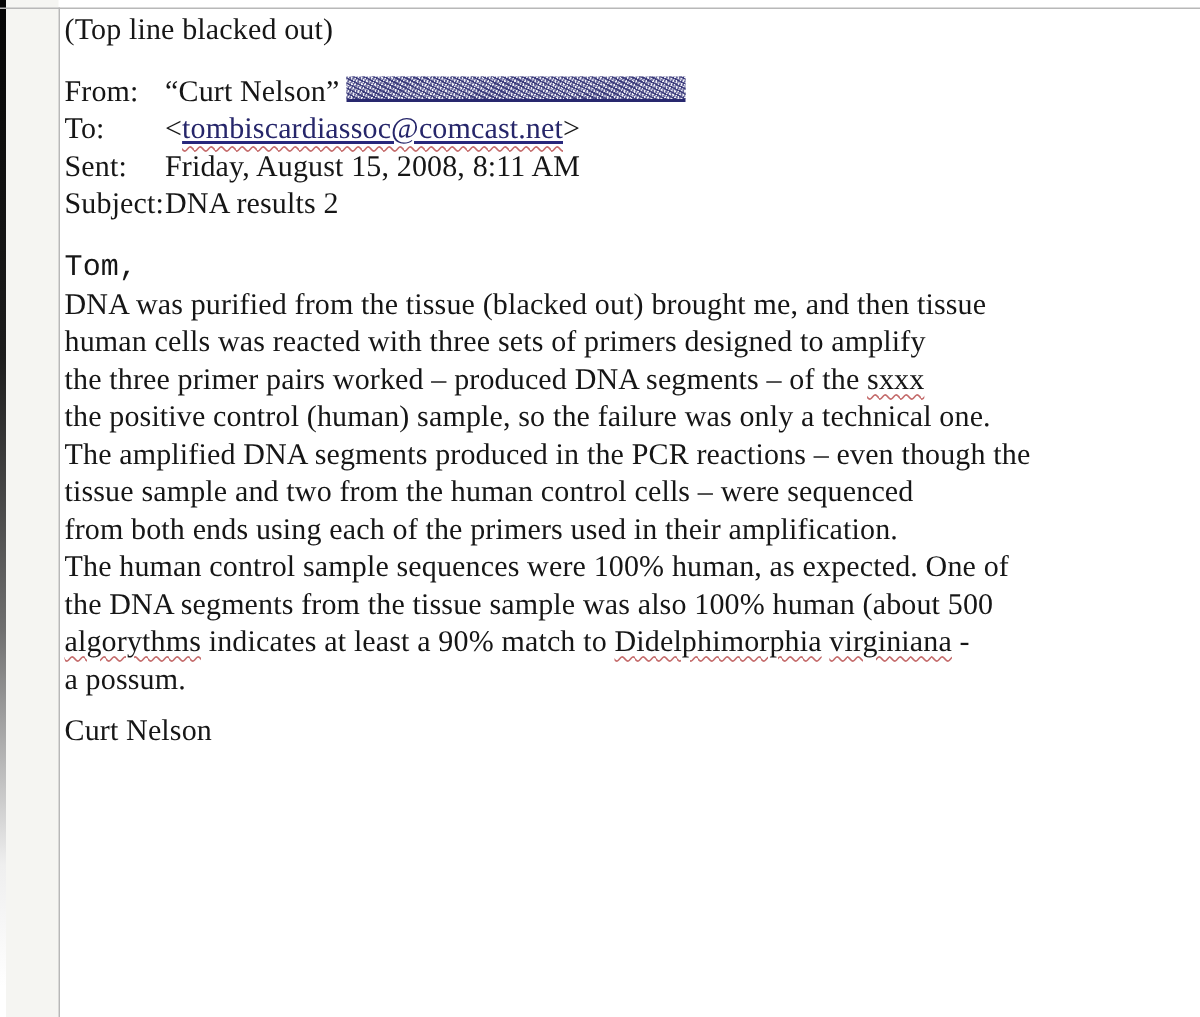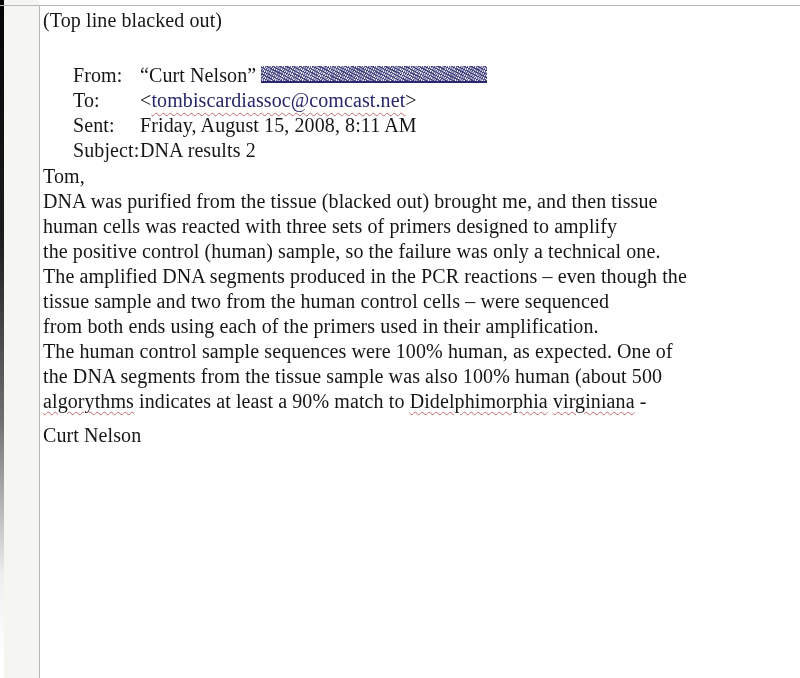--- a/index.html
+++ b/index.html
@@ -30,38 +30,39 @@
     position: absolute; left: 39px; top: 5px; width: 1px; height: 673px;
     background: #b8b8b8;
   }
 
   .content {
     position: absolute; left: 43px; top: 8px; right: 8px;
     font-size: 20px; line-height: 25px;
     letter-spacing: 0.1px;
   }
   .line { white-space: pre; }
-  .hdr-label { display: inline-block; min-width: 67px; margin-left: 30px; }
-  .top-note { margin-bottom: 30px; }
-  .greeting { margin-top: 1px; }
+  .hdr-label { display: inline-block; min-width: 67px; }
+  .top-note { margin-bottom: 16px; }
+  .greeting { margin-top: 17px; font-family: Liberation Mono, monospace; }
   .para { }
   .signature { margin-top: 9px; }
 
   
   .sq {
     text-decoration: underline;
     text-decoration-style: wavy;
     text-decoration-color: #c46a6a;
     text-decoration-thickness: 1px;
     text-underline-offset: 3px;
   }
 
   
   .email-link {
     color: #26266a;
+    text-decoration: underline;
     text-decoration-color: #28287c;
     text-decoration-thickness: 1.5px;
     text-underline-offset: 2px;
   }
   .email-link .sq { color: #26266a; text-underline-offset: 5px; }
 
   
   .redacted {
     display: inline-block;
     width: 226px; height: 15px;
@@ -94,28 +95,30 @@
     <div class="line"><span class="hdr-label">Sent:</span><span>Friday, August 15, 2008, 8:11 AM</span></div>
 
     <div class="line"><span class="hdr-label">Subject:</span><span>DNA results 2</span></div>
 
     <div class="line greeting">Tom,</div>
 
     <div>
         <div class="para">
           <div class="line"><span>DNA was purified from the tissue (blacked out) brought me, and then tissue</span></div>
           <div class="line"><span>human cells was reacted with three sets of primers designed to amplify</span></div>
+          <div class="line"><span>the three primer pairs worked – produced DNA segments – of the </span><span class="sq">sxxx</span></div>
           <div class="line"><span>the positive control (human) sample, so the failure was only a technical one.</span></div>
         </div>
         <div class="para">
           <div class="line"><span>The amplified DNA segments produced in the PCR reactions – even though the</span></div>
           <div class="line"><span>tissue sample and two from the human control cells – were sequenced</span></div>
           <div class="line"><span>from both ends using each of the primers used in their amplification.</span></div>
           <div class="line"><span>The human control sample sequences were 100% human, as expected. One of</span></div>
           <div class="line"><span>the DNA segments from the tissue sample was also 100% human (about 500</span></div>
           <div class="line"><span class="sq">algorythms</span><span> indicates at least a 90% match to </span><span class="sq">Didelphimorphia</span><span> </span><span class="sq">virginiana</span><span> -</span></div>
+          <div class="line"><span>a possum.</span></div>
         </div>
       </div>
 
     <div class="line signature">Curt Nelson</div>
 
   </div>
 </div>
 
 </body></html>

